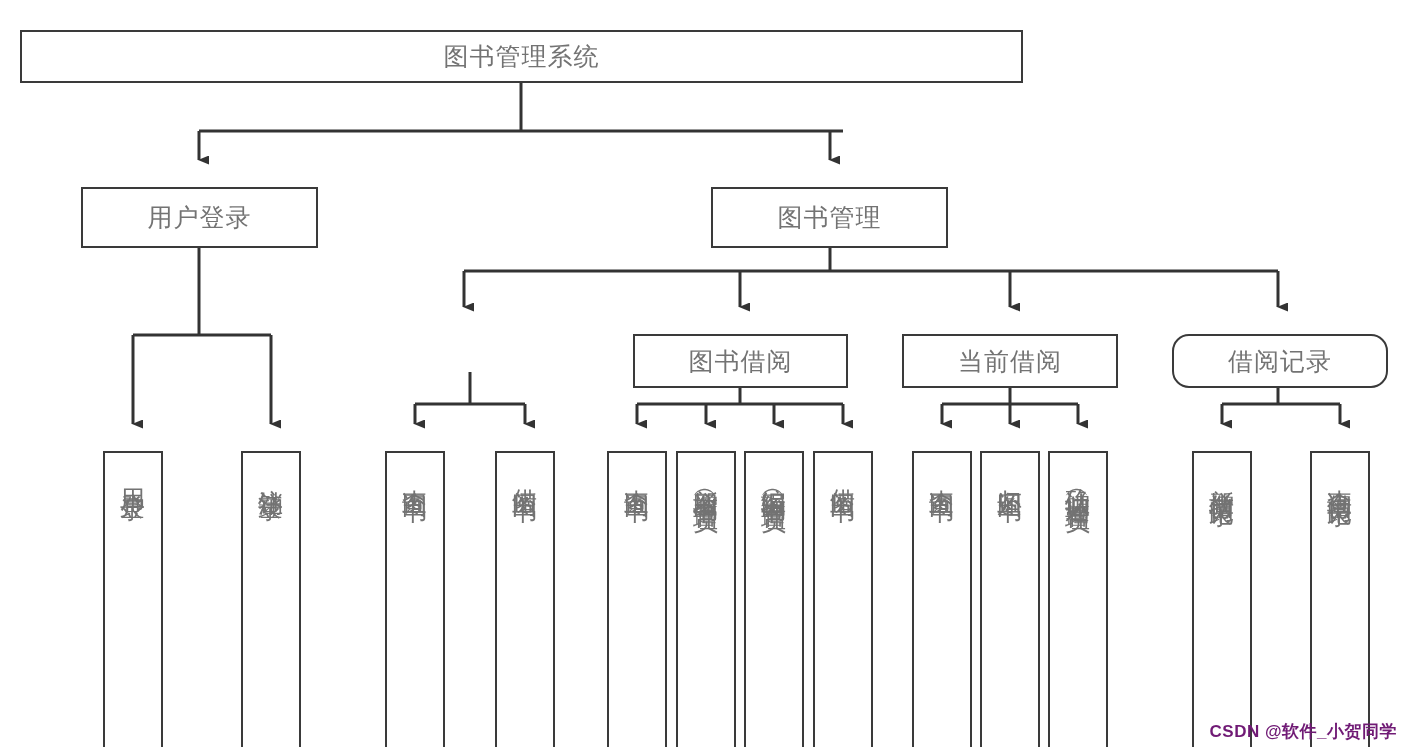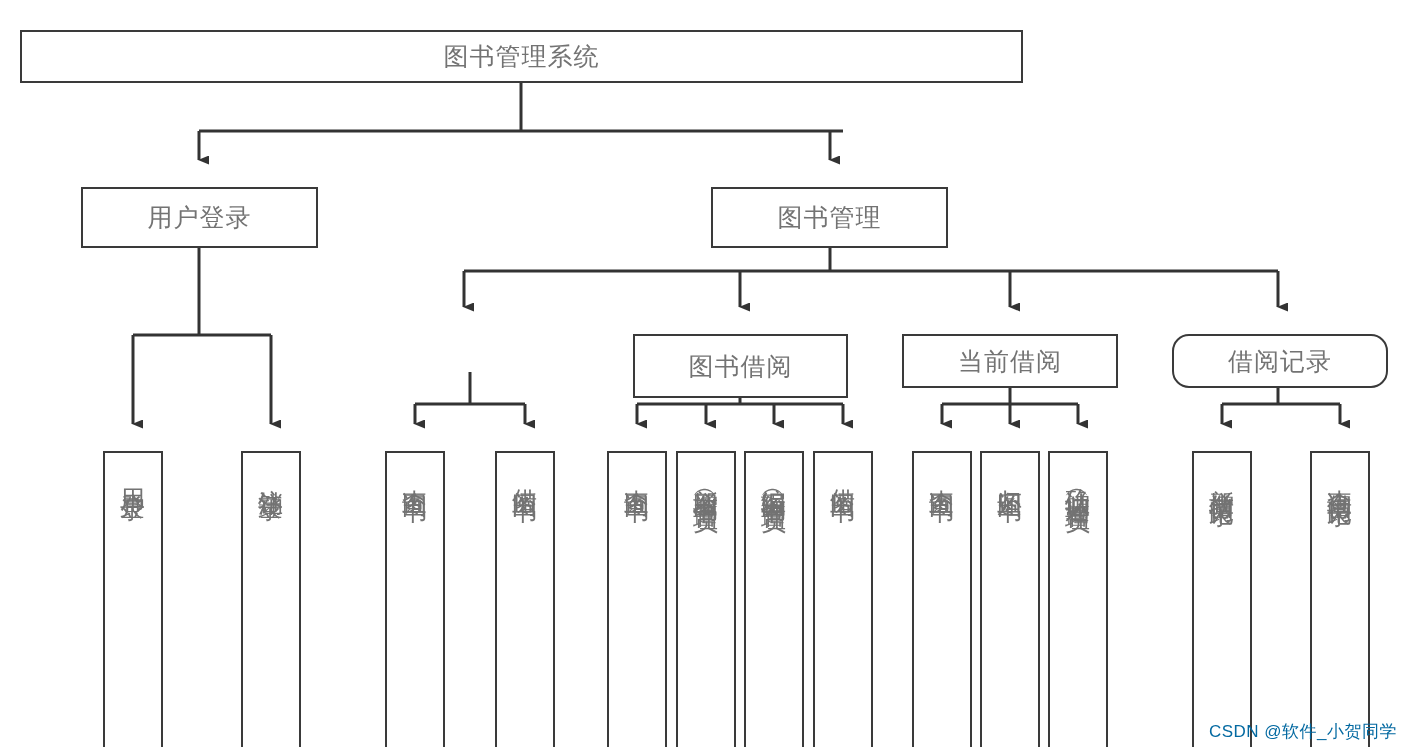--- a/index.html
+++ b/index.html
@@ -42,24 +42,25 @@
     letter-spacing:3px;
     white-space:nowrap;
   }
   .node.v.tall .vtext{font-size:25px;}
 
   .watermark{
     position:absolute;
     right:8px;
     bottom:4px;
     font-size:17px;
-    color:#0369a1;
+    color:#701a75;
     letter-spacing:0.5px;
     white-space:nowrap;
     z-index:5;
+    font-weight:bold;
   }
 </style>
 </head>
 <body>
 
 <div id="canvas">
 
   <svg class="edges" viewBox="0 0 1405 747" xmlns="http://www.w3.org/2000/svg">
     <defs>
       <marker id="arrow" markerWidth="9" markerHeight="11" refX="4.5" refY="10" orient="auto" markerUnits="userSpaceOnUse">
@@ -114,21 +115,21 @@
     <span>图书管理系统</span>
   </div>
 
   <div class="node h" style="left:81px;top:171px;width:237px;height:61px;">
     <span>用户登录</span>
   </div>
   <div class="node h" style="left:711px;top:171px;width:237px;height:61px;">
     <span>图书管理</span>
   </div>
 
-  <div class="node h" style="left:633px;top:318px;width:215px;height:64px;">
+  <div class="node h" style="left:633px;top:318px;width:215px;height:54px;">
     <span>图书借阅</span>
   </div>
   <div class="node h" style="left:902px;top:318px;width:216px;height:54px;">
     <span>当前借阅</span>
   </div>
   <div class="node h" style="left:1172px;top:318px;width:216px;height:54px;border-radius:17px;">
     <span>借阅记录</span>
   </div>
 
   <div class="node v" style="left:103px;top:435px;width:60px;height:300px;">

